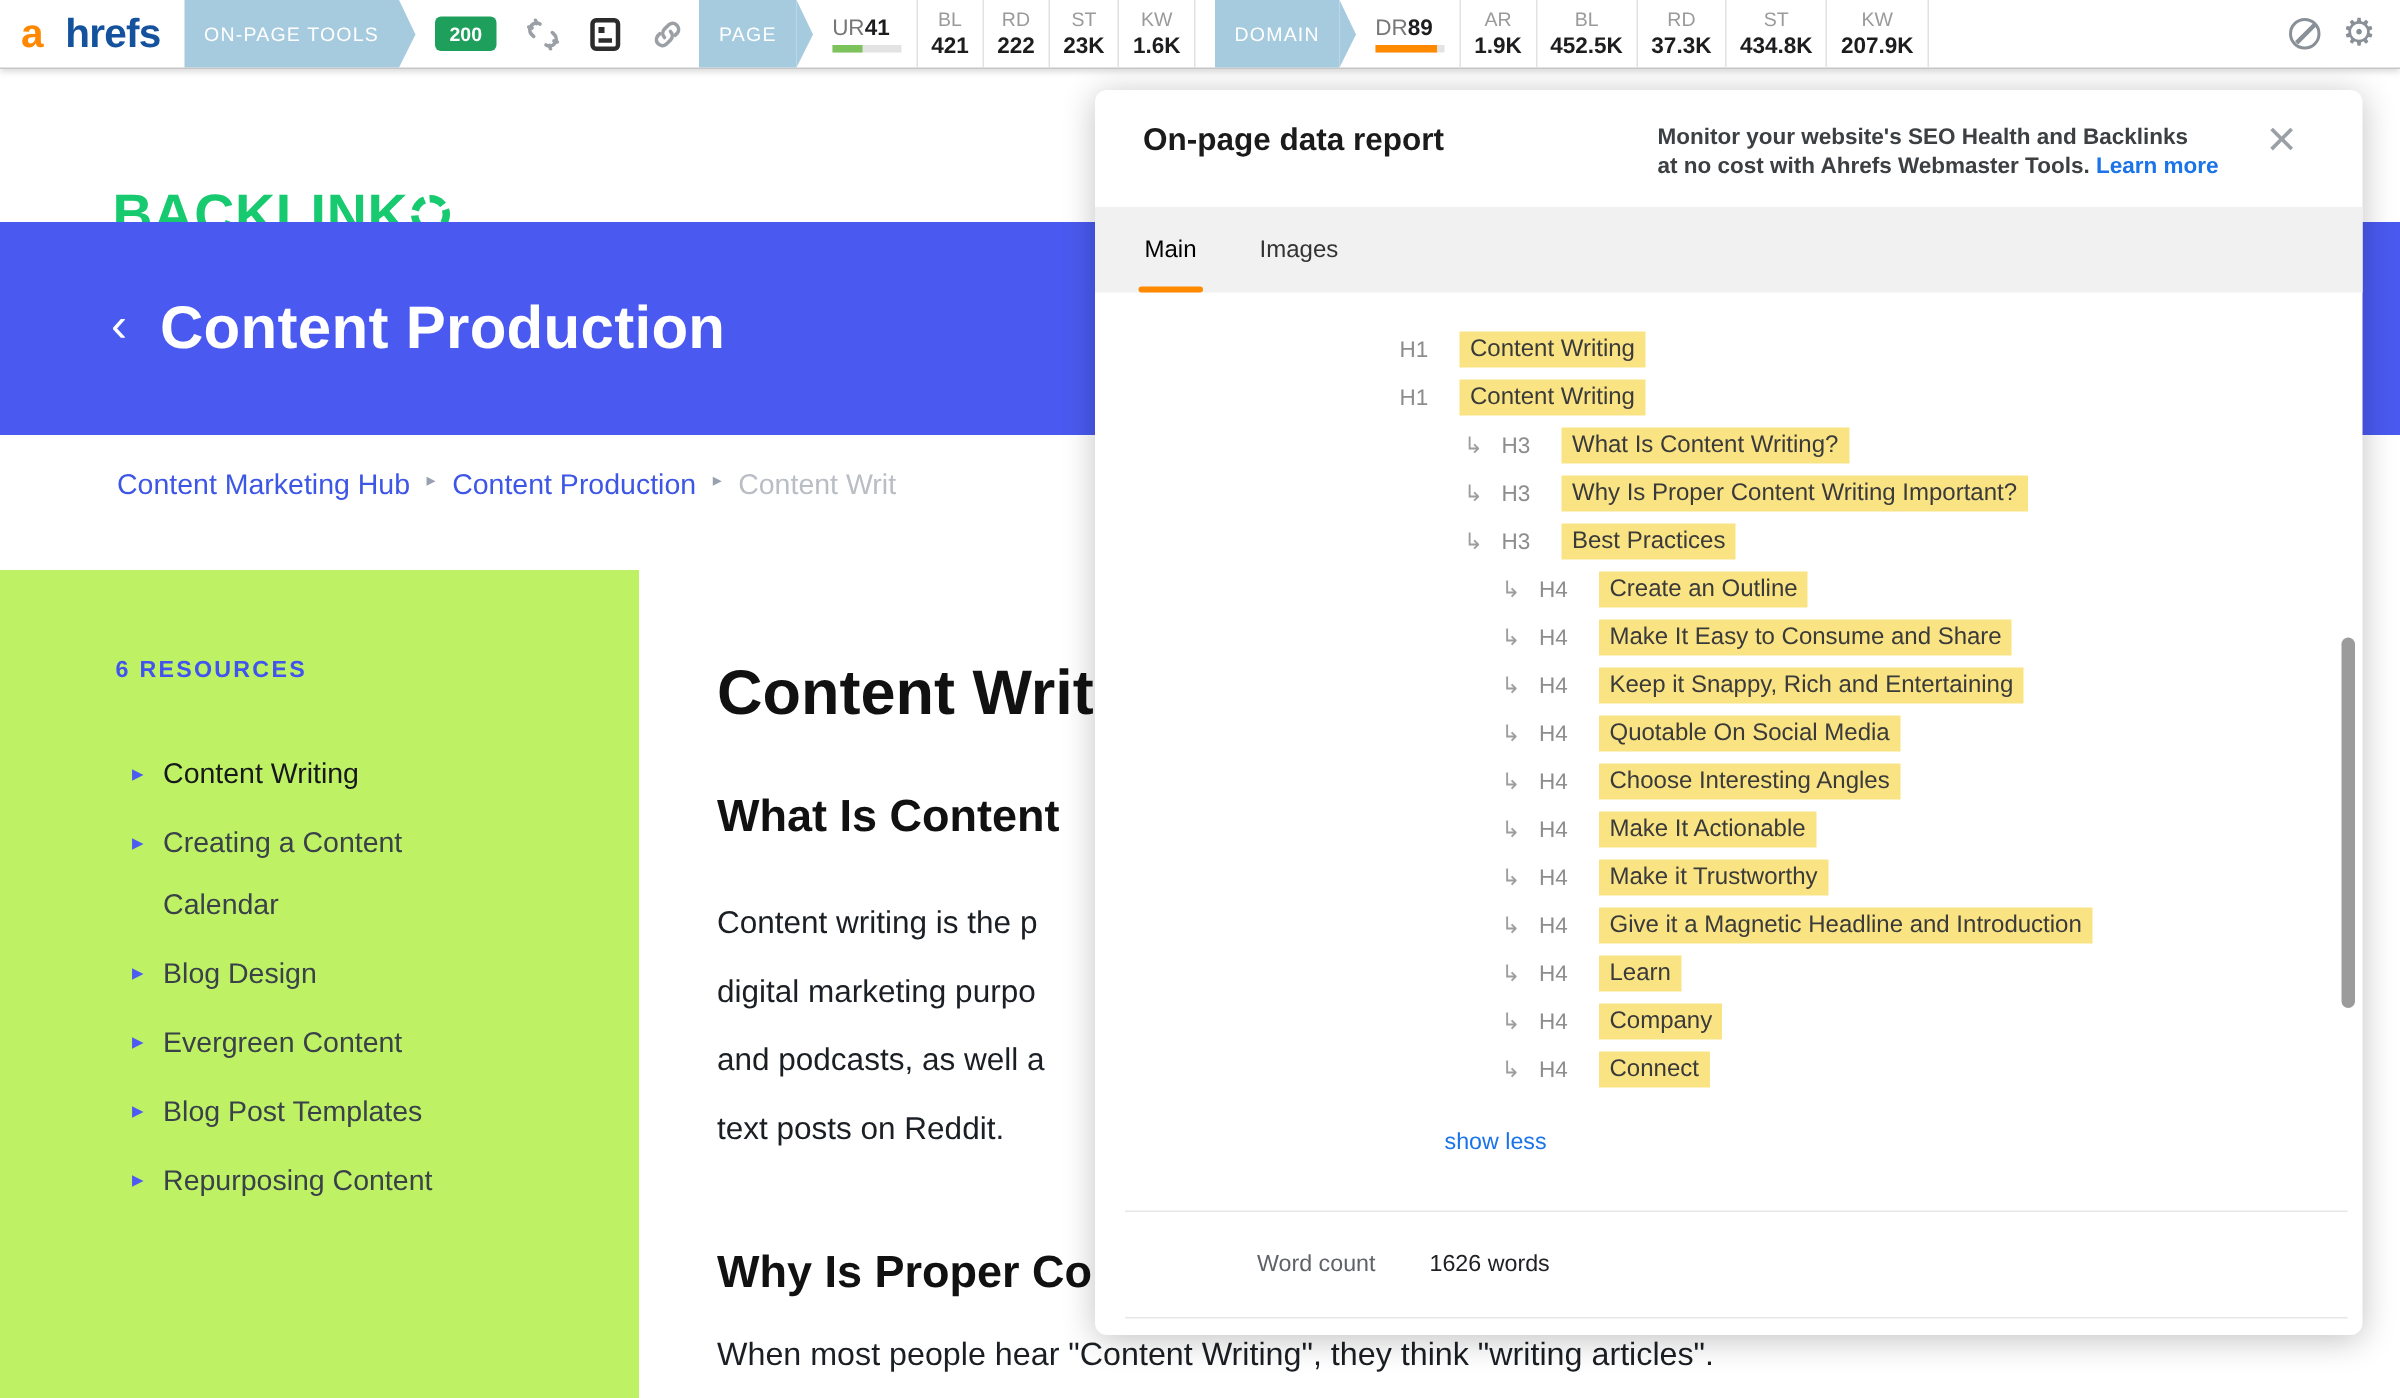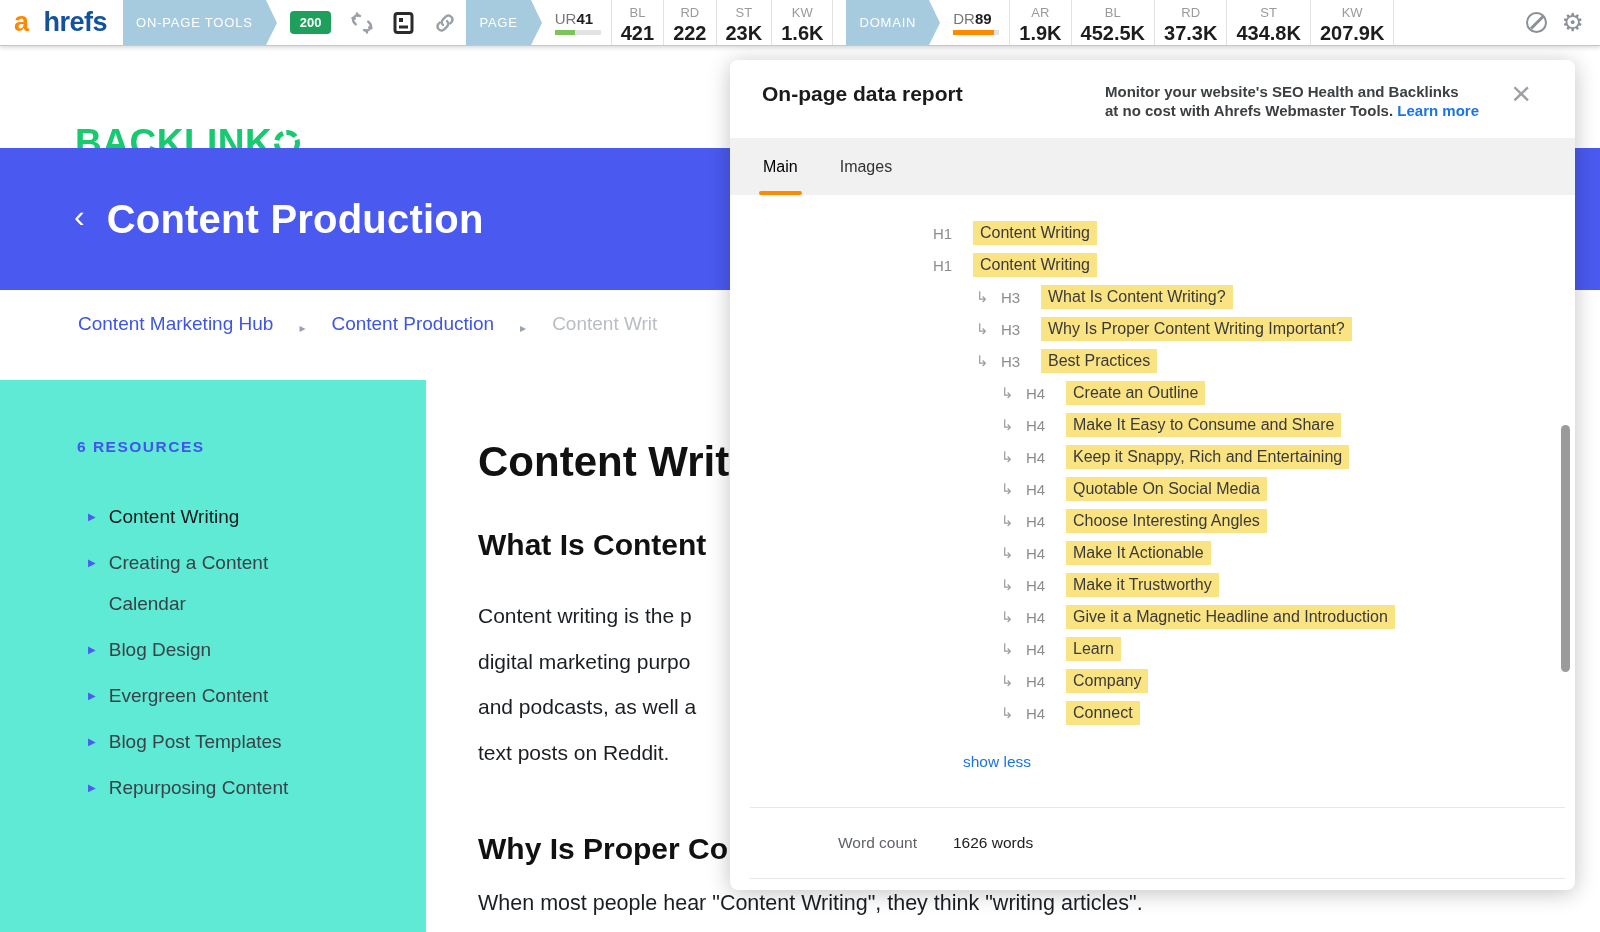--- a/index.html
+++ b/index.html
@@ -22,44 +22,44 @@
   .rating { align-self:center; margin:0 10px 0 8px; width:46px; }
   .rating .line { font-size:15px; color:#777; white-space:nowrap; }
   .rating .line b { color:#1d1d1f; font-weight:700; }
   .rating .bar { height:5px; background:#e3e3e3; margin-top:3px; }
   .rating .fill { height:100%; }
   .fill-ur { background:#7cc35c; } .fill-dr { background:#ff8a00; }
   .mgroup { display:flex; align-self:stretch; }
   .metric { border-left:1px solid #e2e2e2; padding:5px 9px 0; text-align:center; min-width:40px; cursor:pointer; }
   .mgroup .metric:last-child { border-right:1px solid #e2e2e2; }
   .mlab { font-size:13px; color:#9a9a9a; }
-  .mval { font-size:20px; font-weight:700; color:#1d1d1f; margin-top:2px; white-space:nowrap; }
+  .mval { font-size:15px; font-weight:700; color:#1d1d1f; margin-top:2px; white-space:nowrap; }
   .tb-spacer { flex:1; }
   .icon-disable { width:21px; height:21px; border:2.5px solid #8a9097; border-radius:50%; position:relative; }
   .icon-disable::after { content:""; position:absolute; left:8px; top:-1px; width:2.5px; height:18px;
                          background:#8a9097; transform:rotate(45deg); }
   .gear { font-size:25px; color:#8a9097; line-height:1; align-self:center; margin:0 16px 0 6px; cursor:pointer; }
 
   
   .site-top { position:absolute; top:46px; left:0; width:1600px; height:102px; background:#fff; }
   .bk-logo { position:absolute; left:75px; top:76px; font-size:37px; font-weight:800; color:#17c96f;
              letter-spacing:.5px; cursor:pointer; white-space:nowrap; }
   .bk-o { display:inline-block; width:26px; height:26px; border:5px dashed #17c96f; border-radius:50%;
           margin-left:2px; vertical-align:-1px; }
   .hero { position:absolute; top:148px; left:0; width:1600px; height:142px; background:#4a5af0; }
   .hero-inner { position:absolute; left:74px; top:0; height:142px; display:flex; align-items:center; gap:22px; }
   .back { color:#fff; font-size:32px; font-weight:400; cursor:pointer; line-height:1; padding-bottom:6px; }
   .hero-title { color:#fff; font-size:40px; font-weight:600; letter-spacing:.2px; }
   .crumbs { position:absolute; top:290px; left:0; width:1600px; height:90px; background:#fff; }
-  .crumbs-inner { position:absolute; left:78px; top:23px; font-size:19px; display:flex; align-items:flex-end; gap:26px; white-space:nowrap; }
+  .crumbs-inner { position:absolute; left:78px; top:23px; font-size:19px; display:flex; align-items:flex-start; gap:11px; white-space:nowrap; }
   .crumb-link { color:#3d56e5; cursor:pointer; }
   .crumb-sep { color:#98a1b0; font-size:12px; }
   .crumb-cur { color:#b9bdc4; }
 
-  .sidebar { position:absolute; top:380px; left:0; width:426px; height:552px; background:#5eead4; }
+  .sidebar { position:absolute; top:380px; left:0; width:426px; height:552px; background:#bef264; }
   .sb-head { position:absolute; left:77px; top:58px; font-size:15.5px; font-weight:700; letter-spacing:1.5px; color:#4154ef; }
   .sb-list { position:absolute; left:88px; top:116px; width:250px; list-style:none; }
   .sb-list li { display:flex; gap:13px; margin-bottom:5px; cursor:pointer; }
   .sb-bullet { color:#4c5cf2; font-size:10px; line-height:41px; }
   .sb-text { font-size:19px; color:#3a4149; line-height:41px; }
   .sb-list li:first-child .sb-text { color:#16181c; font-weight:500; }
 
   .main { position:absolute; left:478px; top:380px; width:1122px; height:552px; }
   .art-h1 { position:absolute; top:58px; font-size:42px; font-weight:800; color:#111; white-space:nowrap; }
   .art-h2a { position:absolute; top:148px; font-size:30px; font-weight:700; color:#111; white-space:nowrap; }

